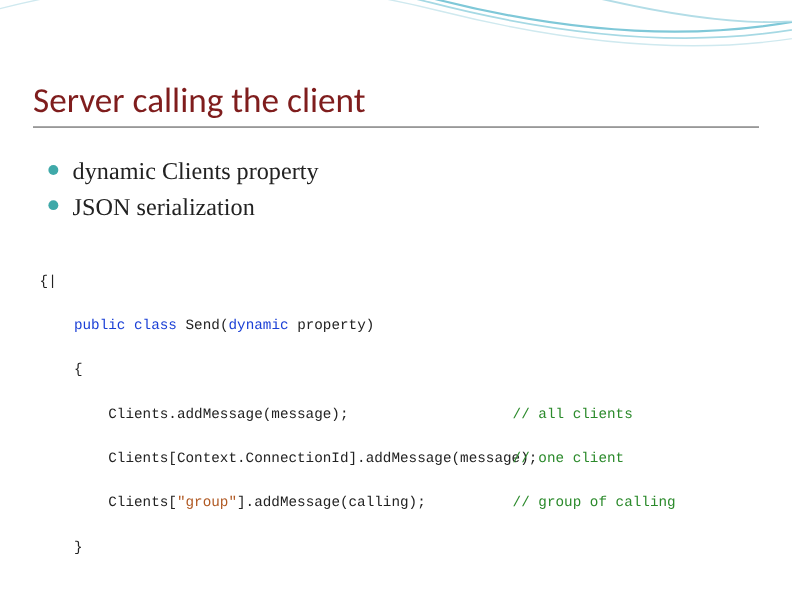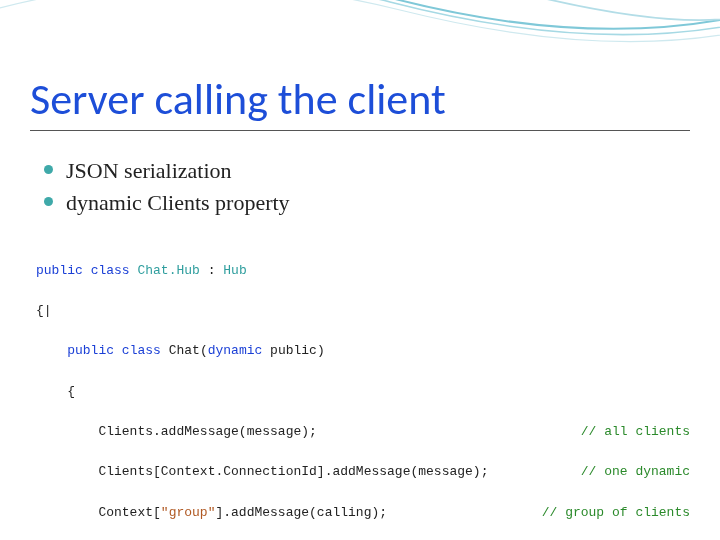--- a/index.html
+++ b/index.html
@@ -16,23 +16,23 @@
     width: 820px;
     height: 140px;
     pointer-events: none;
   }
   .content {
     position: relative;
     padding: 72px 30px 0 30px;
   }
   .title {
     font-family: Calibri, Arial, sans-serif;
-    font-size: 44px;
+    font-size: 32px;
     font-weight: 400;
-    color: #1d4ed8;
+    color: #7f1d1d;
     margin-bottom: 4px;
   }
   .title-underline {
     border: none;
     border-top: 1px solid #555;
     margin-bottom: 24px;
   }
   .bullets {
     list-style: none;
     margin-left: 14px;
@@ -59,50 +59,49 @@
     font-family: Consolas, 'Courier New', monospace;
     font-size: 13px;
     line-height: 1.55;
     color: #222;
     white-space: pre;
     margin-left: 6px;
   }
   .code .kw { color: #1a3fd6; }
   .code .type { color: #2f9e9e; }
   .code .str { color: #b05923; }
-  .code .cmt { color: #2b8a2b; text-align: right; }
+  .code .cmt { color: #2b8a2b; }
   .row { display: flex; }
   .row .left { width: 430px; }
   .row .right { flex: 1; }
 </style>
 </head>
 <body>
 
 <svg class="swoosh" viewBox="0 0 820 140">
   <path d="M -20 70 Q 180 -10 420 55 T 840 60" fill="none" stroke="#7fc8d8" stroke-width="2"></path>
   <path d="M -20 78 Q 190 0 430 62 T 840 68" fill="none" stroke="#a6d9e4" stroke-width="1.6"></path>
   <path d="M -20 86 Q 200 10 440 70 T 840 76" fill="none" stroke="#cfe9ef" stroke-width="1.2"></path>
   <path d="M 60 12 Q 260 -30 520 42 T 840 50" fill="none" stroke="#b3dde7" stroke-width="1.8"></path>
 </svg>
 
 <div class="content">
 
   <h1 class="title">Server calling the client</h1>
   <hr class="title-underline">
 
   <ul class="bullets">
+    <li><span>dynamic Clients property</span></li>
     <li><span>JSON serialization</span></li>
-    <li><span>dynamic Clients property</span></li>
   </ul>
 
   <div class="code">
-<div><span class="kw">public</span> <span class="kw">class</span> <span class="type">Chat.Hub</span> : <span class="type">Hub</span></div>
 <div>{|</div>
-<div>    <span class="kw">public</span> <span class="kw">class</span> <span>Chat</span>(<span class="kw">dynamic</span><span> public)</span></div>
+<div>    <span class="kw">public</span> <span class="kw">class</span> <span>Send</span>(<span class="kw">dynamic</span><span> property)</span></div>
 <div>    {</div>
 <div class="row"><span class="left">        Clients.addMessage(message);</span><span class="right cmt">// all clients</span></div>
-<div class="row"><span class="left">        Clients[Context.ConnectionId].addMessage(message);</span><span class="right cmt">// one dynamic</span></div>
-<div class="row"><span class="left"><span>        Context[</span><span class="str">"group"</span><span>].addMessage(calling);</span></span><span class="right cmt">// group of clients</span></div>
+<div class="row"><span class="left">        Clients[Context.ConnectionId].addMessage(message);</span><span class="right cmt">// one client</span></div>
+<div class="row"><span class="left"><span>        Clients[</span><span class="str">"group"</span><span>].addMessage(calling);</span></span><span class="right cmt">// group of calling</span></div>
 <div>    }</div>
 
   </div>
 
 </div>
 
 </body></html>

